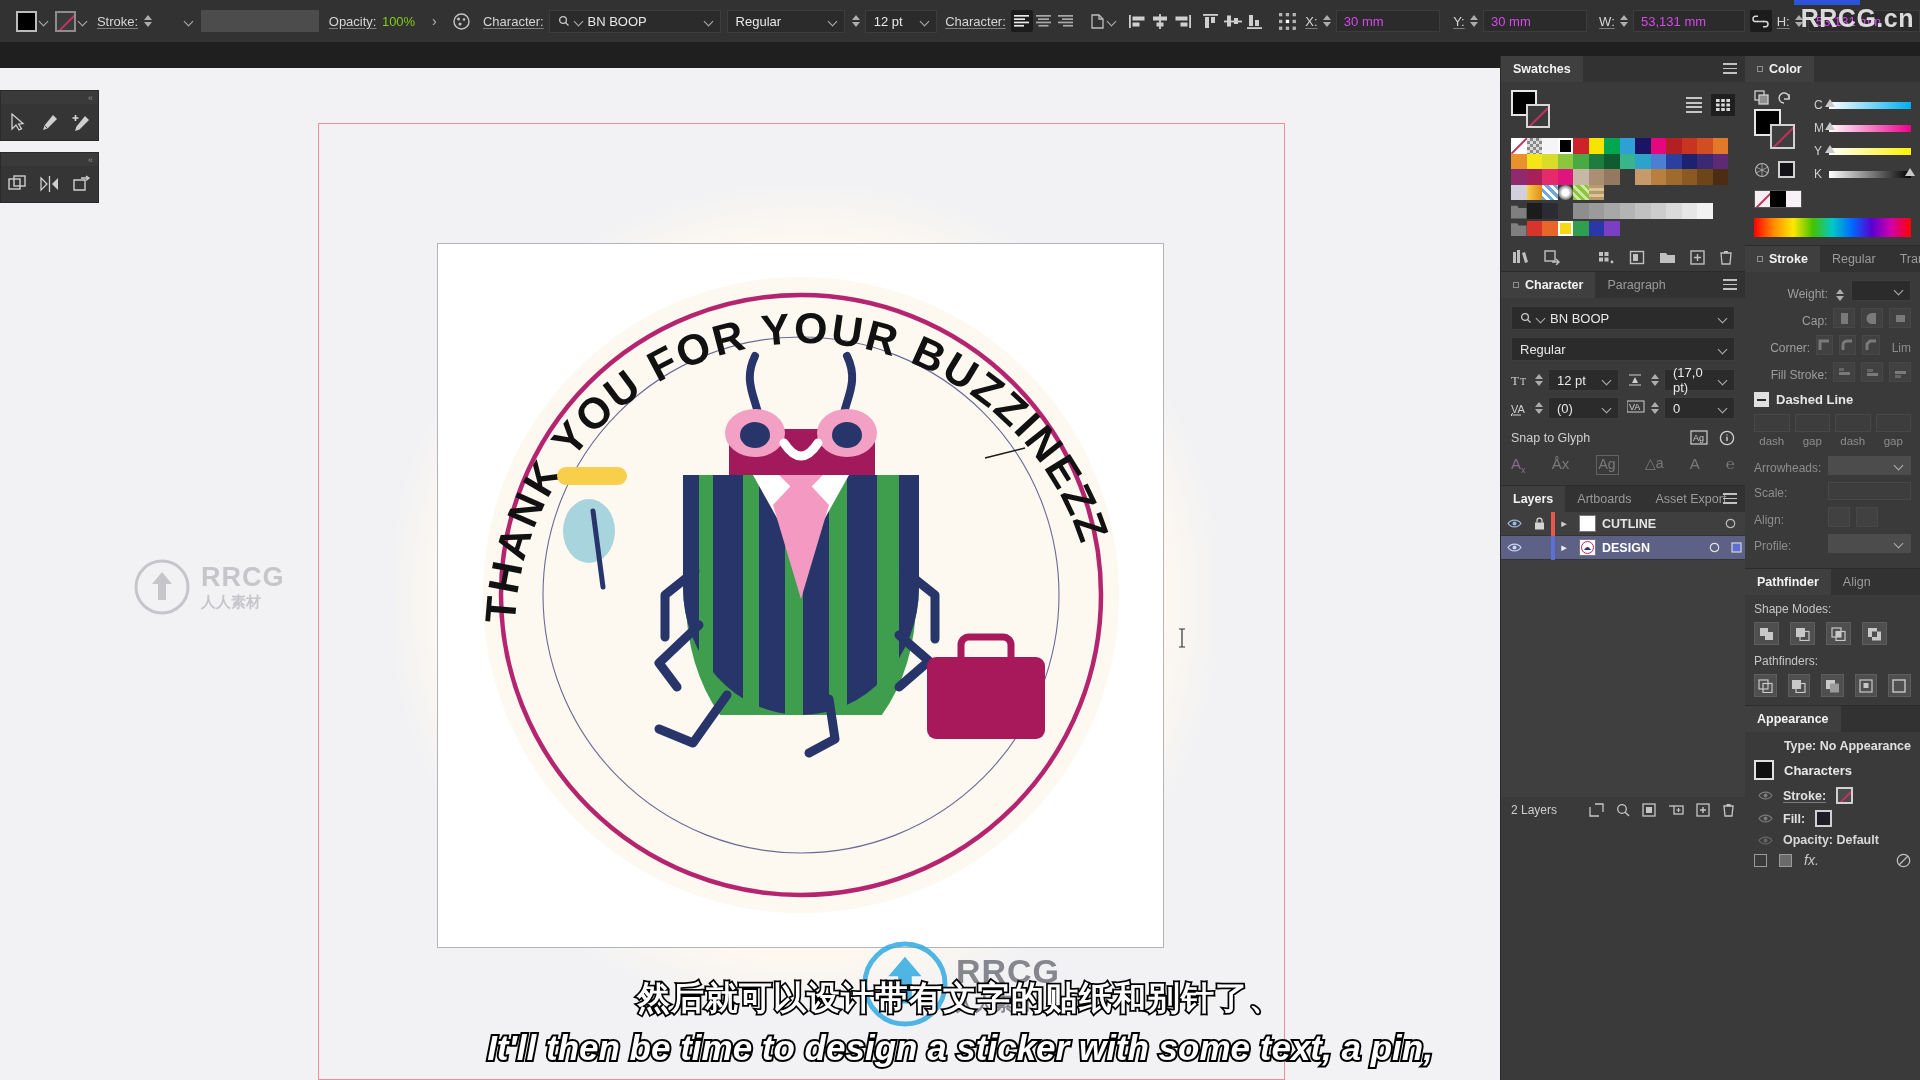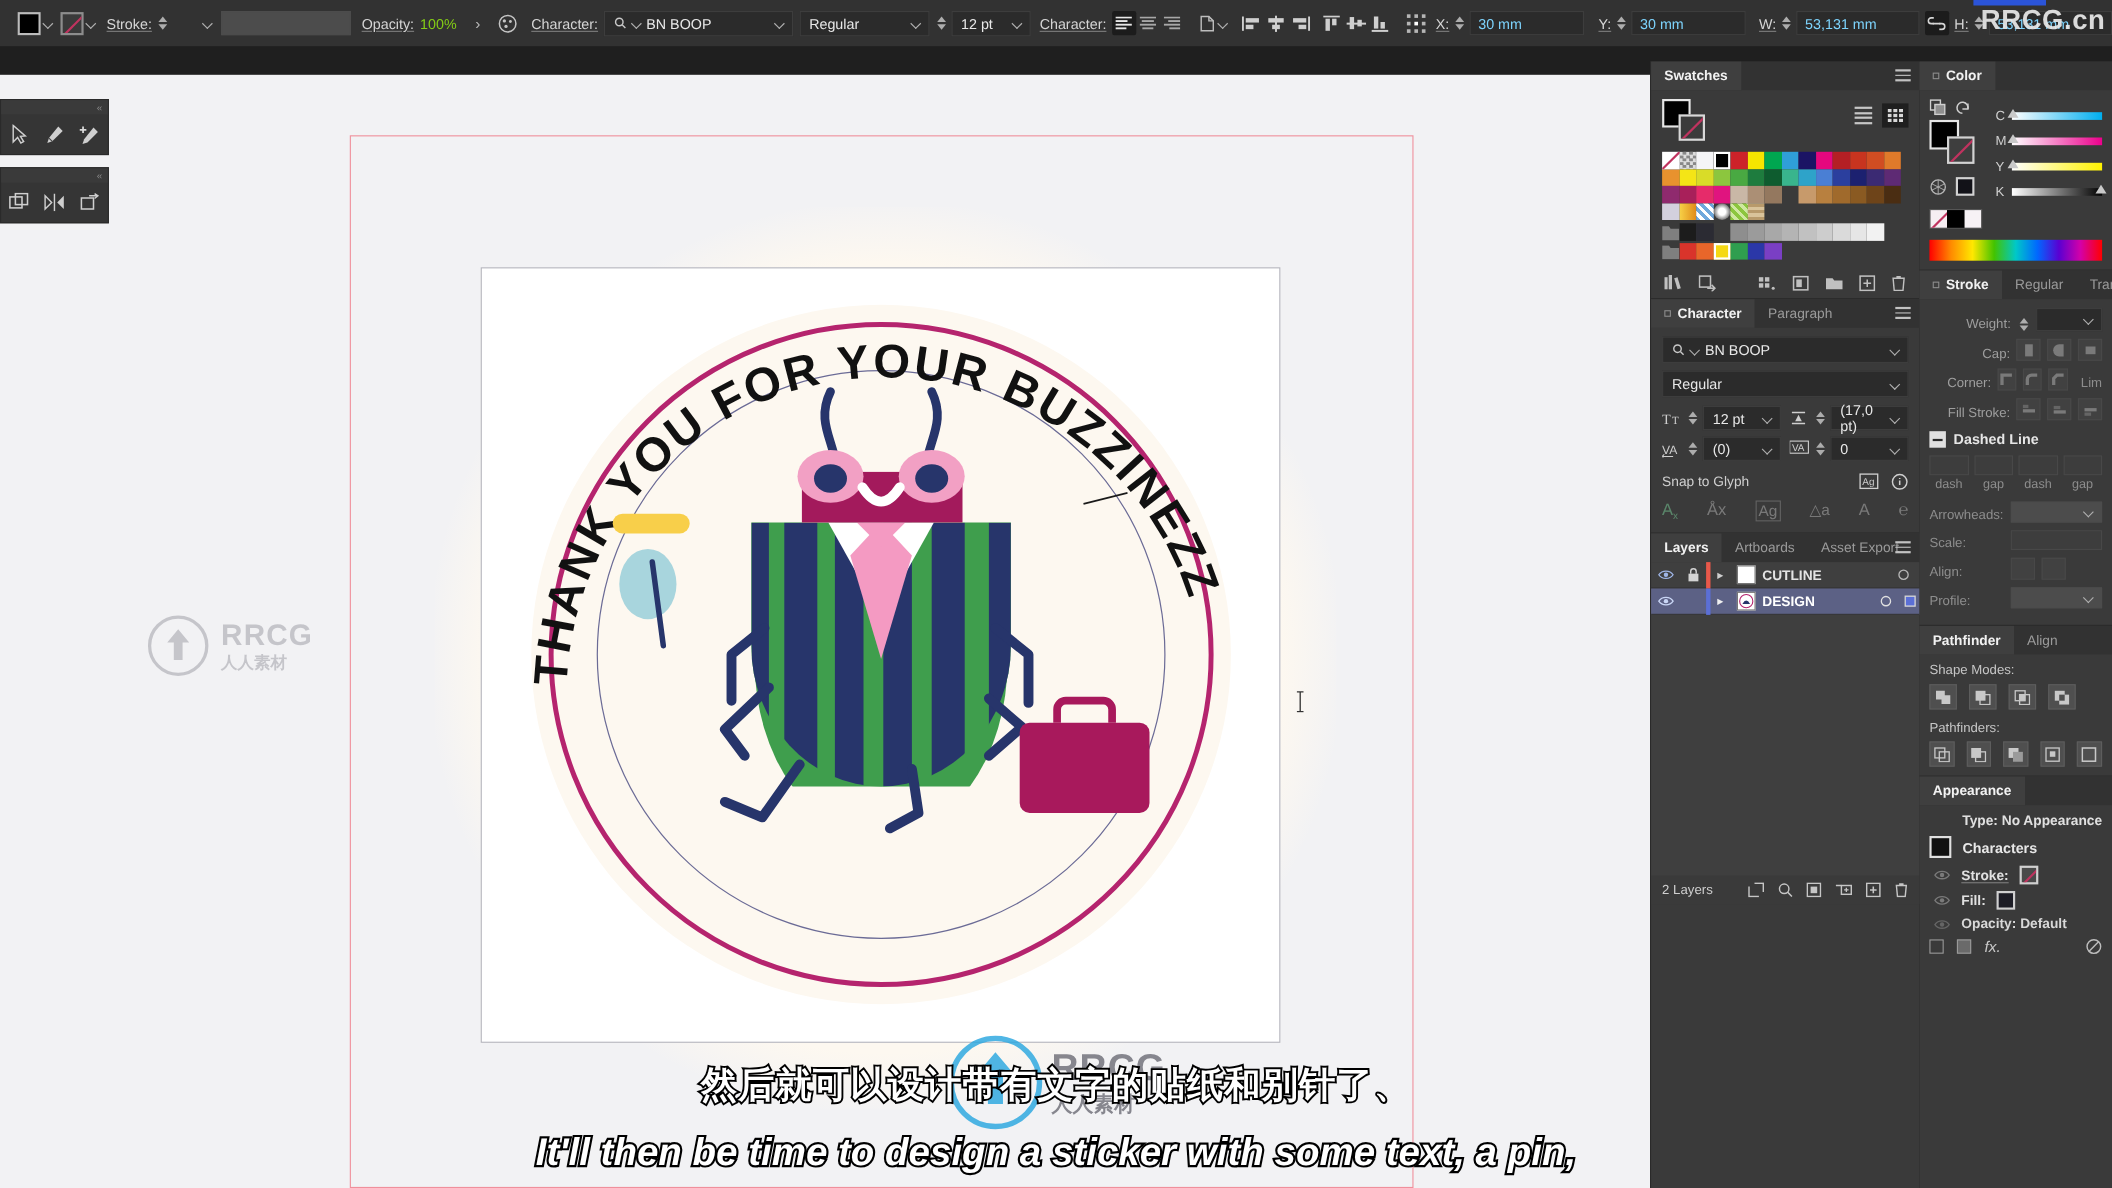--- a/index.html
+++ b/index.html
@@ -36,21 +36,21 @@
     transform: rotate(45deg);
   }
   .lbl-u { text-decoration: underline; text-decoration-color: #7d7d7d; text-underline-offset: 2px; }
   .lbl { color: #d5d5d5; font-size: 13px; }
   .spin { display:inline-flex; flex-direction: column; width: 11px; flex: none; align-items:center; }
   .spin i { display:block; width:0;height:0;border-left:4px solid transparent;border-right:4px solid transparent; }
   .spin i.up { border-bottom: 5px solid #adadad; margin-bottom: 2px; }
   .spin i.dn { border-top: 5px solid #adadad; }
   .field {
     background: #2b2b2b; border: 1px solid #3d3d3d; height: 22px;
-    display: flex; align-items: center; padding: 0 7px; color: #7dd3fc;
+    display: flex; align-items: center; padding: 0 7px; color: #d946ef;
     font-size: 13px; flex: none;
   }
   .field.blank { background: #4c4c4c; border-color: #4c4c4c; }
   .dd {
     background: #2b2b2b; border: 1px solid #3d3d3d; height: 23px;
     display: flex; align-items: center; padding: 0 6px 0 8px; color: #e8e8e8;
     font-size: 13px; gap: 7px; flex: none; justify-content: space-between;
   }
   .icon-btn { width: 22px; height: 22px; display: flex; align-items: center; justify-content: center; flex: none; }
   .icon-btn svg { display: block; }
@@ -146,21 +146,21 @@
   .pfbtn { width: 25px; height: 23px; background: #4f4f4f; border:1px solid #5d5d5d; display:flex;align-items:center;justify-content:center; }
 
   
   .subs { position:absolute; left:0; bottom: 12px; width: 1920px; text-align:center; pointer-events:none; }
   .sub-cn {
     font-size: 33px; font-weight: bold; color: #fff; letter-spacing: 1px;
     -webkit-text-stroke: 3.5px #000; paint-order: stroke fill;
     font-family: "DejaVu Sans", sans-serif; line-height: 1.2;
   }
   .sub-en {
-    font-size: 35px; font-weight: bold; color: #fff; margin-top: 22px;
+    font-size: 35px; font-weight: bold; color: #fff; margin-top: 10px;
     -webkit-text-stroke: 4px #000; paint-order: stroke fill;
     font-family: "Liberation Sans", sans-serif; font-style: italic; line-height: 1.15;
   }
   .wm-center {
     position:absolute; left: 860px; bottom: 48px; width: 200px; height: 96px;
     display:flex; align-items:center; gap: 6px; opacity:.82;
   }
   .wm-left {
     position:absolute; left: 133px; top: 490px; display:flex; align-items:center; gap:10px; opacity:.5;
   }
@@ -812,21 +812,21 @@
                 <text x="3" y="12" font-size="9" fill="#cfcfcf" font-family="'Liberation Sans',sans-serif">Ag</text>
               </svg>
           <svg width="16" height="16" viewBox="0 0 16 16">
                 <circle cx="8" cy="8" r="6.6" fill="none" stroke="#cfcfcf" stroke-width="1.3"></circle>
                 <path d="M8 6.8 v4.2 M8 4.6 v.8" stroke="#cfcfcf" stroke-width="1.4"></path>
               </svg>
         </span>
       </div>
 
       <div style="display:flex;justify-content:space-between;opacity:.42">
-        <span style="color:#86efac;font-size:15px">A<sub style="font-size:9px">x</sub></span>
+        <span style="color:#f0abfc;font-size:15px">A<sub style="font-size:9px">x</sub></span>
         <span style="color:#cfcfcf;font-size:15px">Åx</span>
         <span style="color:#cfcfcf;font-size:14px;border:1px solid #9a9a9a;padding:0 2px">Ag</span>
         <span style="color:#cfcfcf;font-size:14px">△a</span>
         <span style="color:#cfcfcf;font-size:15px">A</span>
         <span style="color:#cfcfcf;font-size:15px">℮</span>
       </div>
     </div>
   </div>
 
   <div style="border-top:1px solid #2b2b2b">

